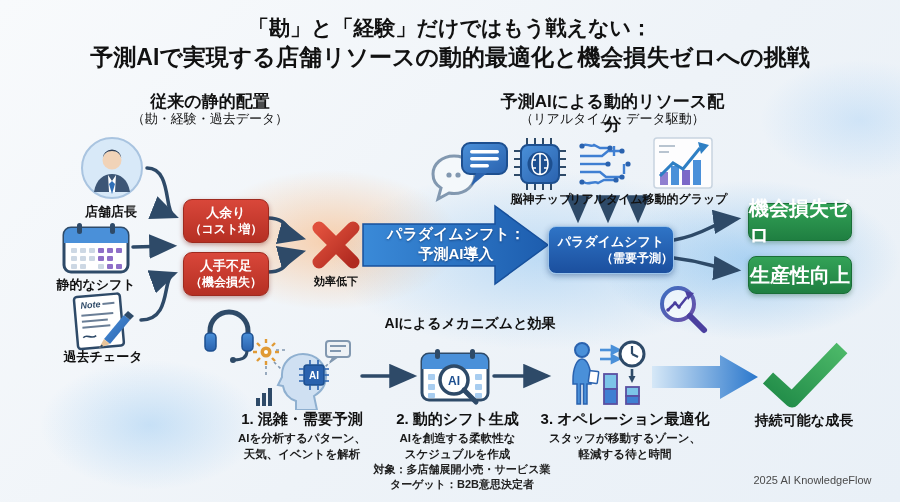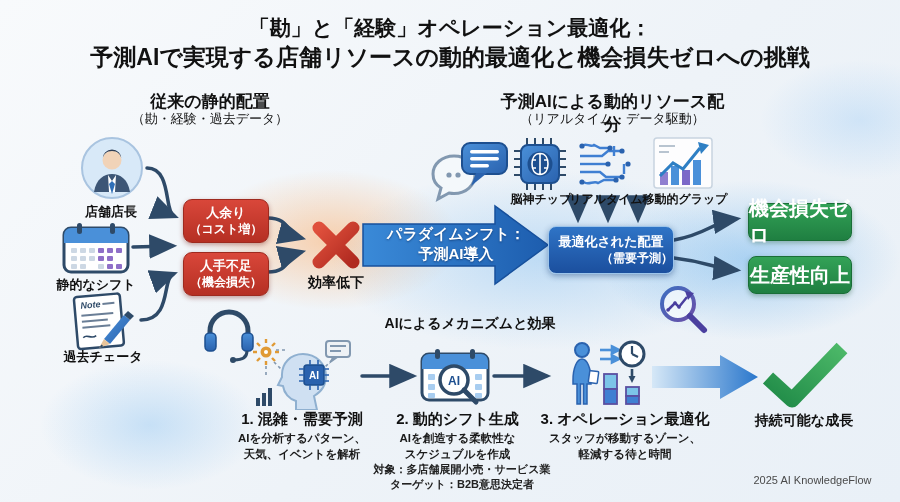--- a/index.html
+++ b/index.html
@@ -12,21 +12,21 @@
   .content{z-index:2;}
   .title-line1{left:0;top:14px;width:900px;text-align:center;font-size:21px;font-weight:bold;}
   .title-line2{left:0;top:42px;width:900px;text-align:center;font-size:23px;font-weight:bold;}
   .sec-head{text-align:center;font-weight:bold;font-size:17px;}
   .sec-sub{text-align:center;font-weight:normal;font-size:13px;}
   .item-label{text-align:center;font-weight:bold;font-size:13px;}
   .problem{background:linear-gradient(180deg,#d9473a,#b52f23);border:1px solid #9e2a1f;border-radius:9px;
     color:#fff;font-weight:bold;text-align:center;display:flex;flex-direction:column;justify-content:center;
     box-shadow:0 2px 5px rgba(120,30,20,.4);line-height:1.25;}
   .problem .l1{font-size:13px;} .problem .l2{font-size:12px;}
-  .x-label{text-align:center;font-weight:bold;font-size:14px;}
+  .x-label{text-align:center;font-weight:bold;font-size:11px;}
   .par-text{left:374px;top:224px;width:164px;text-align:center;color:#fff;font-weight:bold;font-size:15px;
     line-height:1.35;text-shadow:0 1px 2px rgba(10,40,90,.6);}
   .feat-label{text-align:center;font-weight:bold;font-size:12px;}
   .result-box{background:linear-gradient(180deg,#2f74c6,#1b4f9e);border:1px solid #9cc4ea;border-radius:8px;
     color:#fff;font-weight:bold;text-align:center;display:flex;flex-direction:column;justify-content:center;
     box-shadow:0 2px 6px rgba(20,60,120,.45);line-height:1.3;}
   .result-box .l1{font-size:13px;} .result-box .l2{font-size:12px;text-align:right;}
   .benefit{background:linear-gradient(180deg,#33a257,#1f7f41);border:1px solid #1a6e37;border-radius:8px;
     color:#fff;font-weight:bold;font-size:20px;display:flex;align-items:center;justify-content:center;
     box-shadow:0 2px 5px rgba(20,80,40,.35);}
@@ -65,21 +65,21 @@
       <path d="M578,204 L578,218" marker-end="url(#ah)"></path>
       <path d="M608,204 L608,218" marker-end="url(#ah)"></path>
       <path d="M638,204 L638,218" marker-end="url(#ah)"></path>
       <path d="M674,240 C708,234 712,222 736,219" marker-end="url(#ah)"></path>
       <path d="M674,258 C708,262 712,268 736,270" marker-end="url(#ah)"></path>
       <path d="M362,376 L412,376" marker-end="url(#ah)"></path>
       <path d="M494,376 L546,376" marker-end="url(#ah)"></path>
     </g>
   </svg>
 
-  <div class="abs content title-line1">「勘」と「経験」オペレーション最適化：</div>
+  <div class="abs content title-line1">「勘」と「経験」だけではもう戦えない：</div>
   <div class="abs content title-line2">予測AIで実現する店舗リソースの動的最適化と機会損失ゼロへの挑戦</div>
 
   <div class="abs content sec-head" style="left:110px;top:90px;width:200px;">従来の静的配置</div>
   <div class="abs content sec-sub" style="left:100px;top:110px;width:220px;">（勘・経験・過去データ）</div>
 
   <div class="abs content" style="left:80px;top:136px;width:64px;height:64px;">
     <svg width="64" height="64" viewBox="0 0 64 64">
       <defs>
           <clipPath id="avclip">
             <circle cx="32" cy="32" r="30"></circle>
@@ -265,21 +265,21 @@
       <rect x="19" y="30" width="8" height="19" fill="#4a90d9"></rect>
       <rect x="30" y="34" width="8" height="15" fill="#7b68c8"></rect>
       <rect x="41" y="24" width="8" height="25" fill="#4a90d9"></rect>
       <path d="M8 40 L21 27 L31 33 L48 12" stroke="#2e7fc4" stroke-width="3" fill="none"></path>
       <polygon points="46,6 57,9 49,18" fill="#2e7fc4"></polygon>
     </svg>
   </div>
   <div class="abs content feat-label" style="left:640px;top:191px;width:90px;">移動的グラップ</div>
 
   <div class="abs content result-box" style="left:548px;top:226px;width:124px;height:46px;">
-    <span class="l1">最適化された配置</span>
+    <span class="l1">パラダイムシフト</span>
     <span class="l2">（需要予測）</span>
   </div>
 
   <div class="abs content benefit" style="left:748px;top:203px;width:102px;height:36px;">
     <span>機会損失ゼロ</span>
   </div>
   <div class="abs content benefit" style="left:748px;top:256px;width:102px;height:36px;">
     <span>生産性向上</span>
   </div>
 

